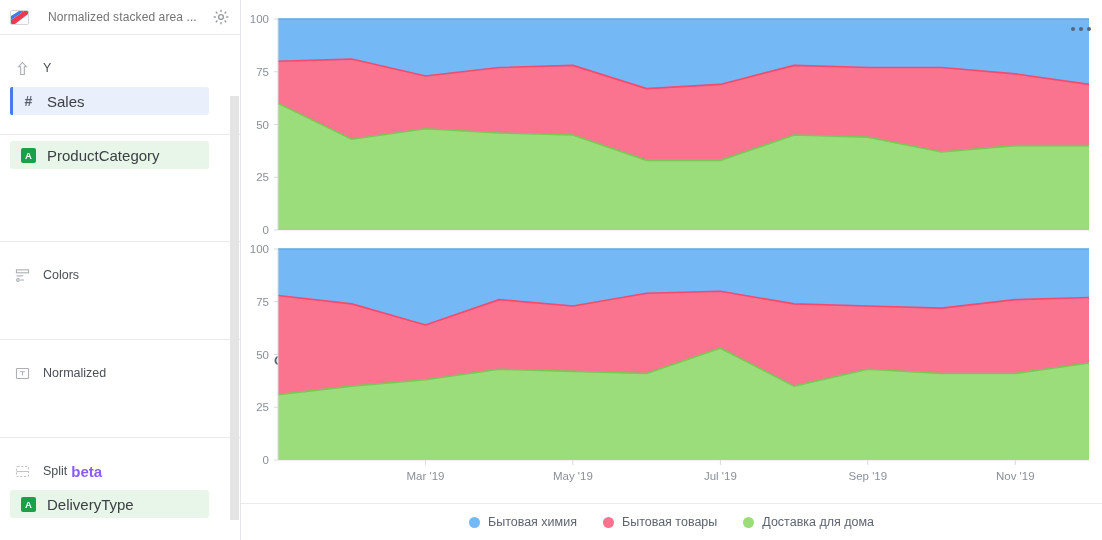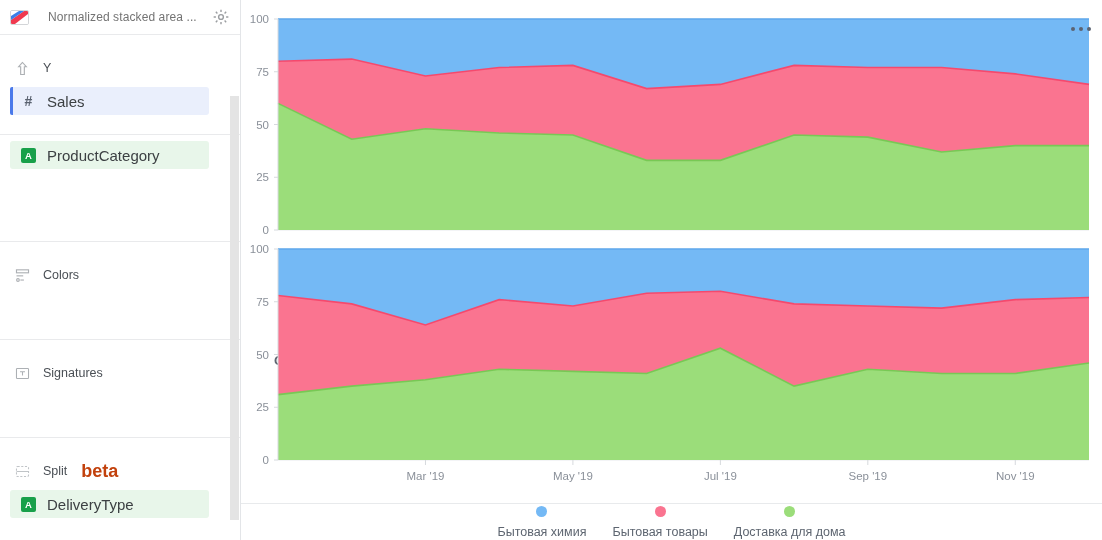--- a/index.html
+++ b/index.html
@@ -68,23 +68,23 @@
     flex: 0 0 20px;
     display: flex; align-items: center; justify-content: center;
     opacity: .55;
   }
   .sb-secttitle {
     margin-left: 11px;
     font-size: 12.5px;
     color: #4a4f55;
   }
   .beta {
-    margin-left: 14px;
-    font-size: 18px;
-    color: #c2410c;
+    margin-left: 4px;
+    font-size: 15px;
+    color: #8b5cf6;
     font-weight: 600;
   }
 
   .pill {
     margin: 6px 31px 0 10px;
     height: 28px;
     border-radius: 3px;
     display: flex; align-items: center;
     padding-left: 11px;
     position: relative;
@@ -150,21 +150,21 @@
   .dots i { width: 4px; height: 4px; border-radius: 50%; background: #5b6472; display: block; }
 
   .legend {
     position: absolute;
     left: 0; right: 0; bottom: 0;
     height: 37px;
     border-top: 1px solid #e8eaec;
     display: flex; align-items: center; justify-content: center;
     gap: 26px;
   }
-  .legend-item { display: flex; align-items: center; gap: 8px; flex-direction: column; }
+  .legend-item { display: flex; align-items: center; gap: 8px; }
   .legend-dot { width: 11px; height: 11px; border-radius: 50%; display: block; }
   .legend-text { font-size: 12.5px; color: #5d6570; }
 </style>
 </head>
 <body>
 
 <div class="app">
 
   <aside class="sidebar">
 
@@ -224,21 +224,21 @@
       </section>
 
       <section class="sb-section s-sign">
         <div class="sb-secthead">
           <span class="sb-ico">
             <svg width="17" height="17" viewBox="0 0 24 24" fill="none" stroke="#6a7077" stroke-width="1.5">
               <rect x="3.5" y="5" width="17" height="14" rx="1"></rect>
               <path d="M8.5 9.5h7 M12 9.5v5.2"></path>
             </svg>
           </span>
-          <span class="sb-secttitle">Signatures</span>
+          <span class="sb-secttitle">Normalized</span>
         </div>
       </section>
 
       <section class="sb-section s-split">
         <div class="sb-secthead">
           <span class="sb-ico">
             <svg width="17" height="17" viewBox="0 0 24 24" fill="none" stroke="#8e949b" stroke-width="1.5" stroke-dasharray="3 2.2">
               <rect x="3.5" y="5" width="17" height="14" rx="1.5"></rect>
               <path d="M3.5 12h17" stroke-dasharray="0"></path>
             </svg>

